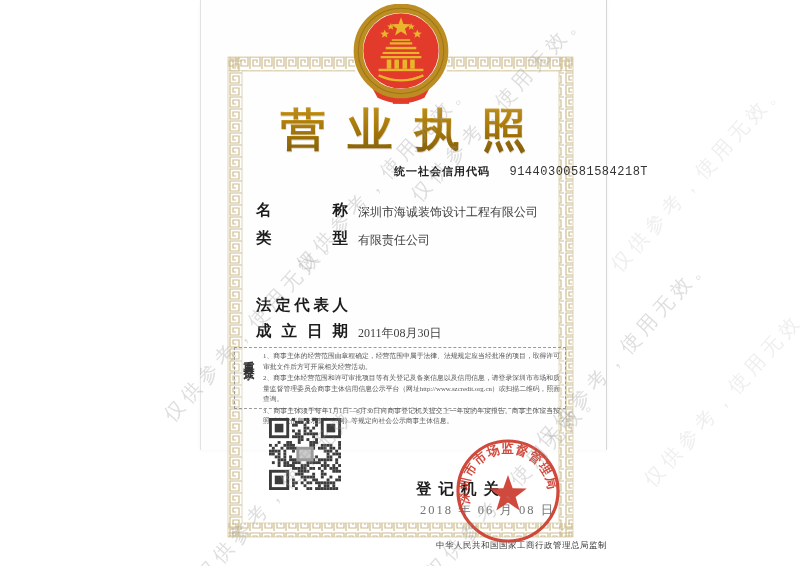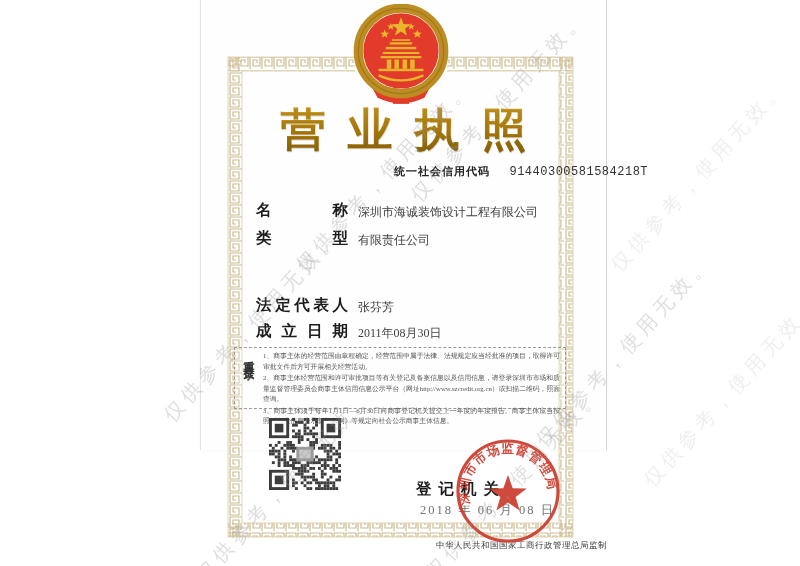--- a/index.html
+++ b/index.html
@@ -135,21 +135,20 @@
   <div class="field-row" style="top:201px">
     <div class="field-label">名称</div>
     <div class="field-value">深圳市海诚装饰设计工程有限公司</div>
   </div>
   <div class="field-row" style="top:229px">
     <div class="field-label">类型</div>
     <div class="field-value">有限责任公司</div>
   </div>
   <div class="field-row" style="top:296px">
     <div class="field-label">法定代表人</div>
-    <div class="field-value">张芬芳</div>
   </div>
   <div class="field-row" style="top:322px">
     <div class="field-label">成立日期</div>
     <div class="field-value">2011年08月30日</div>
   </div>
 
   <div class="notice-box">
     <div class="notice-side">重要提示</div>
     <div class="notice-text">
       <p>1、商事主体的经营范围由章程确定，经营范围中属于法律、法规规定应当经批准的项目，取得许可审批文件后方可开展相关经营活动。</p>

